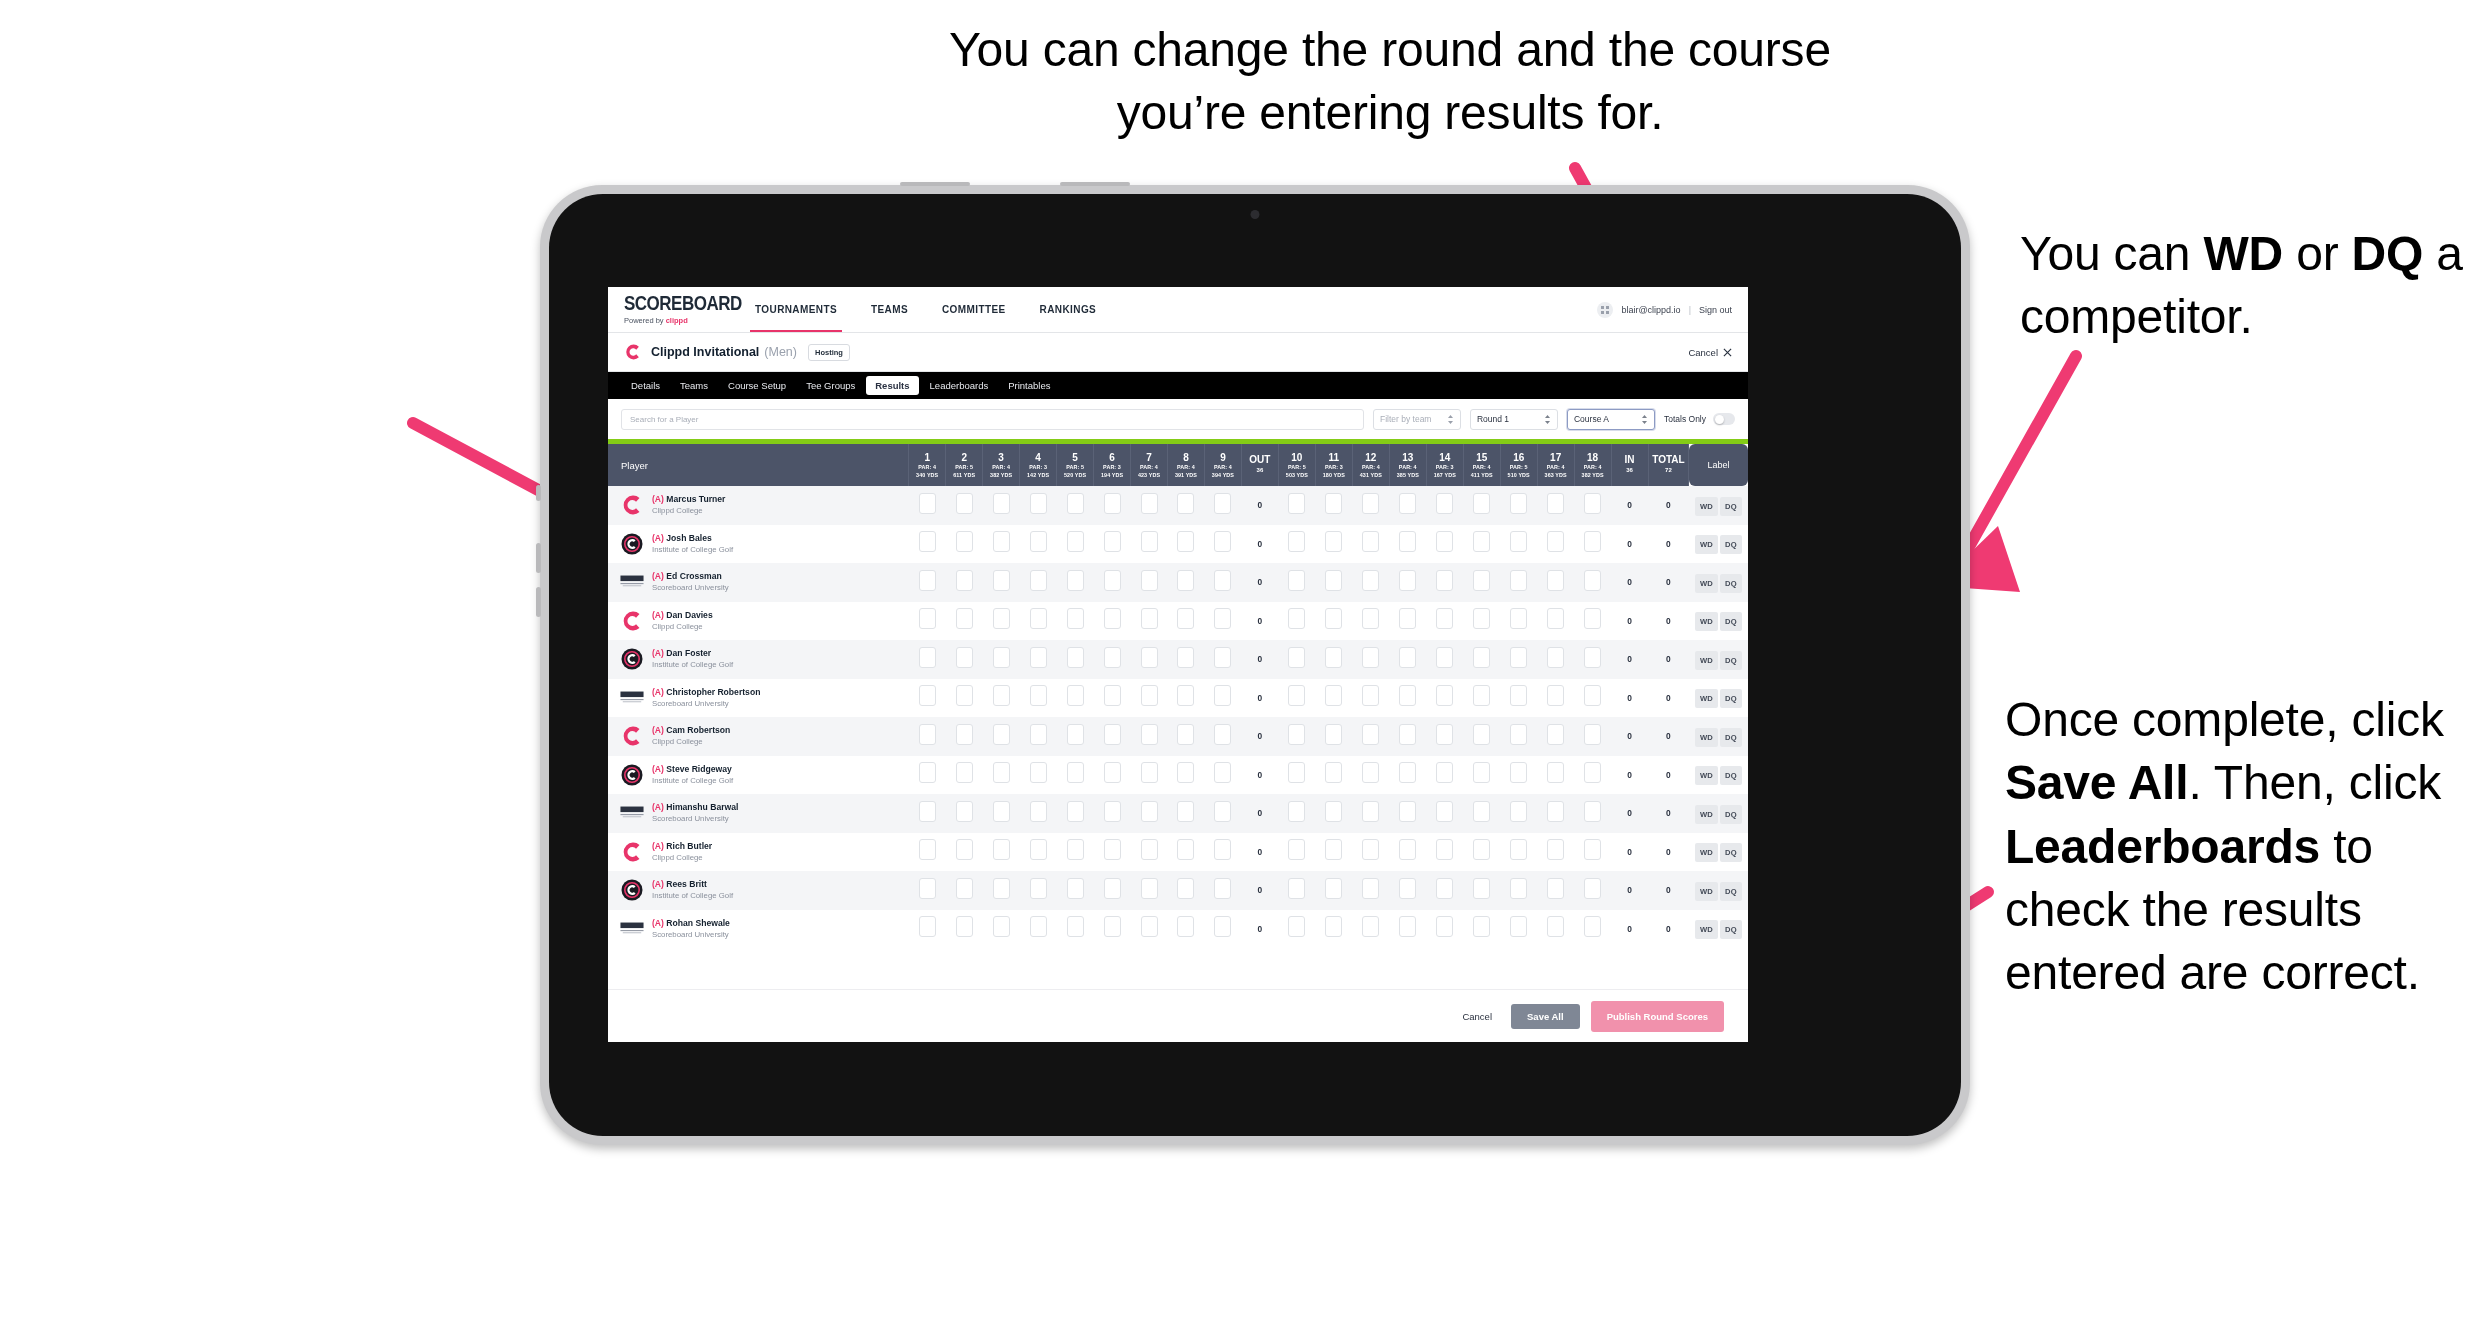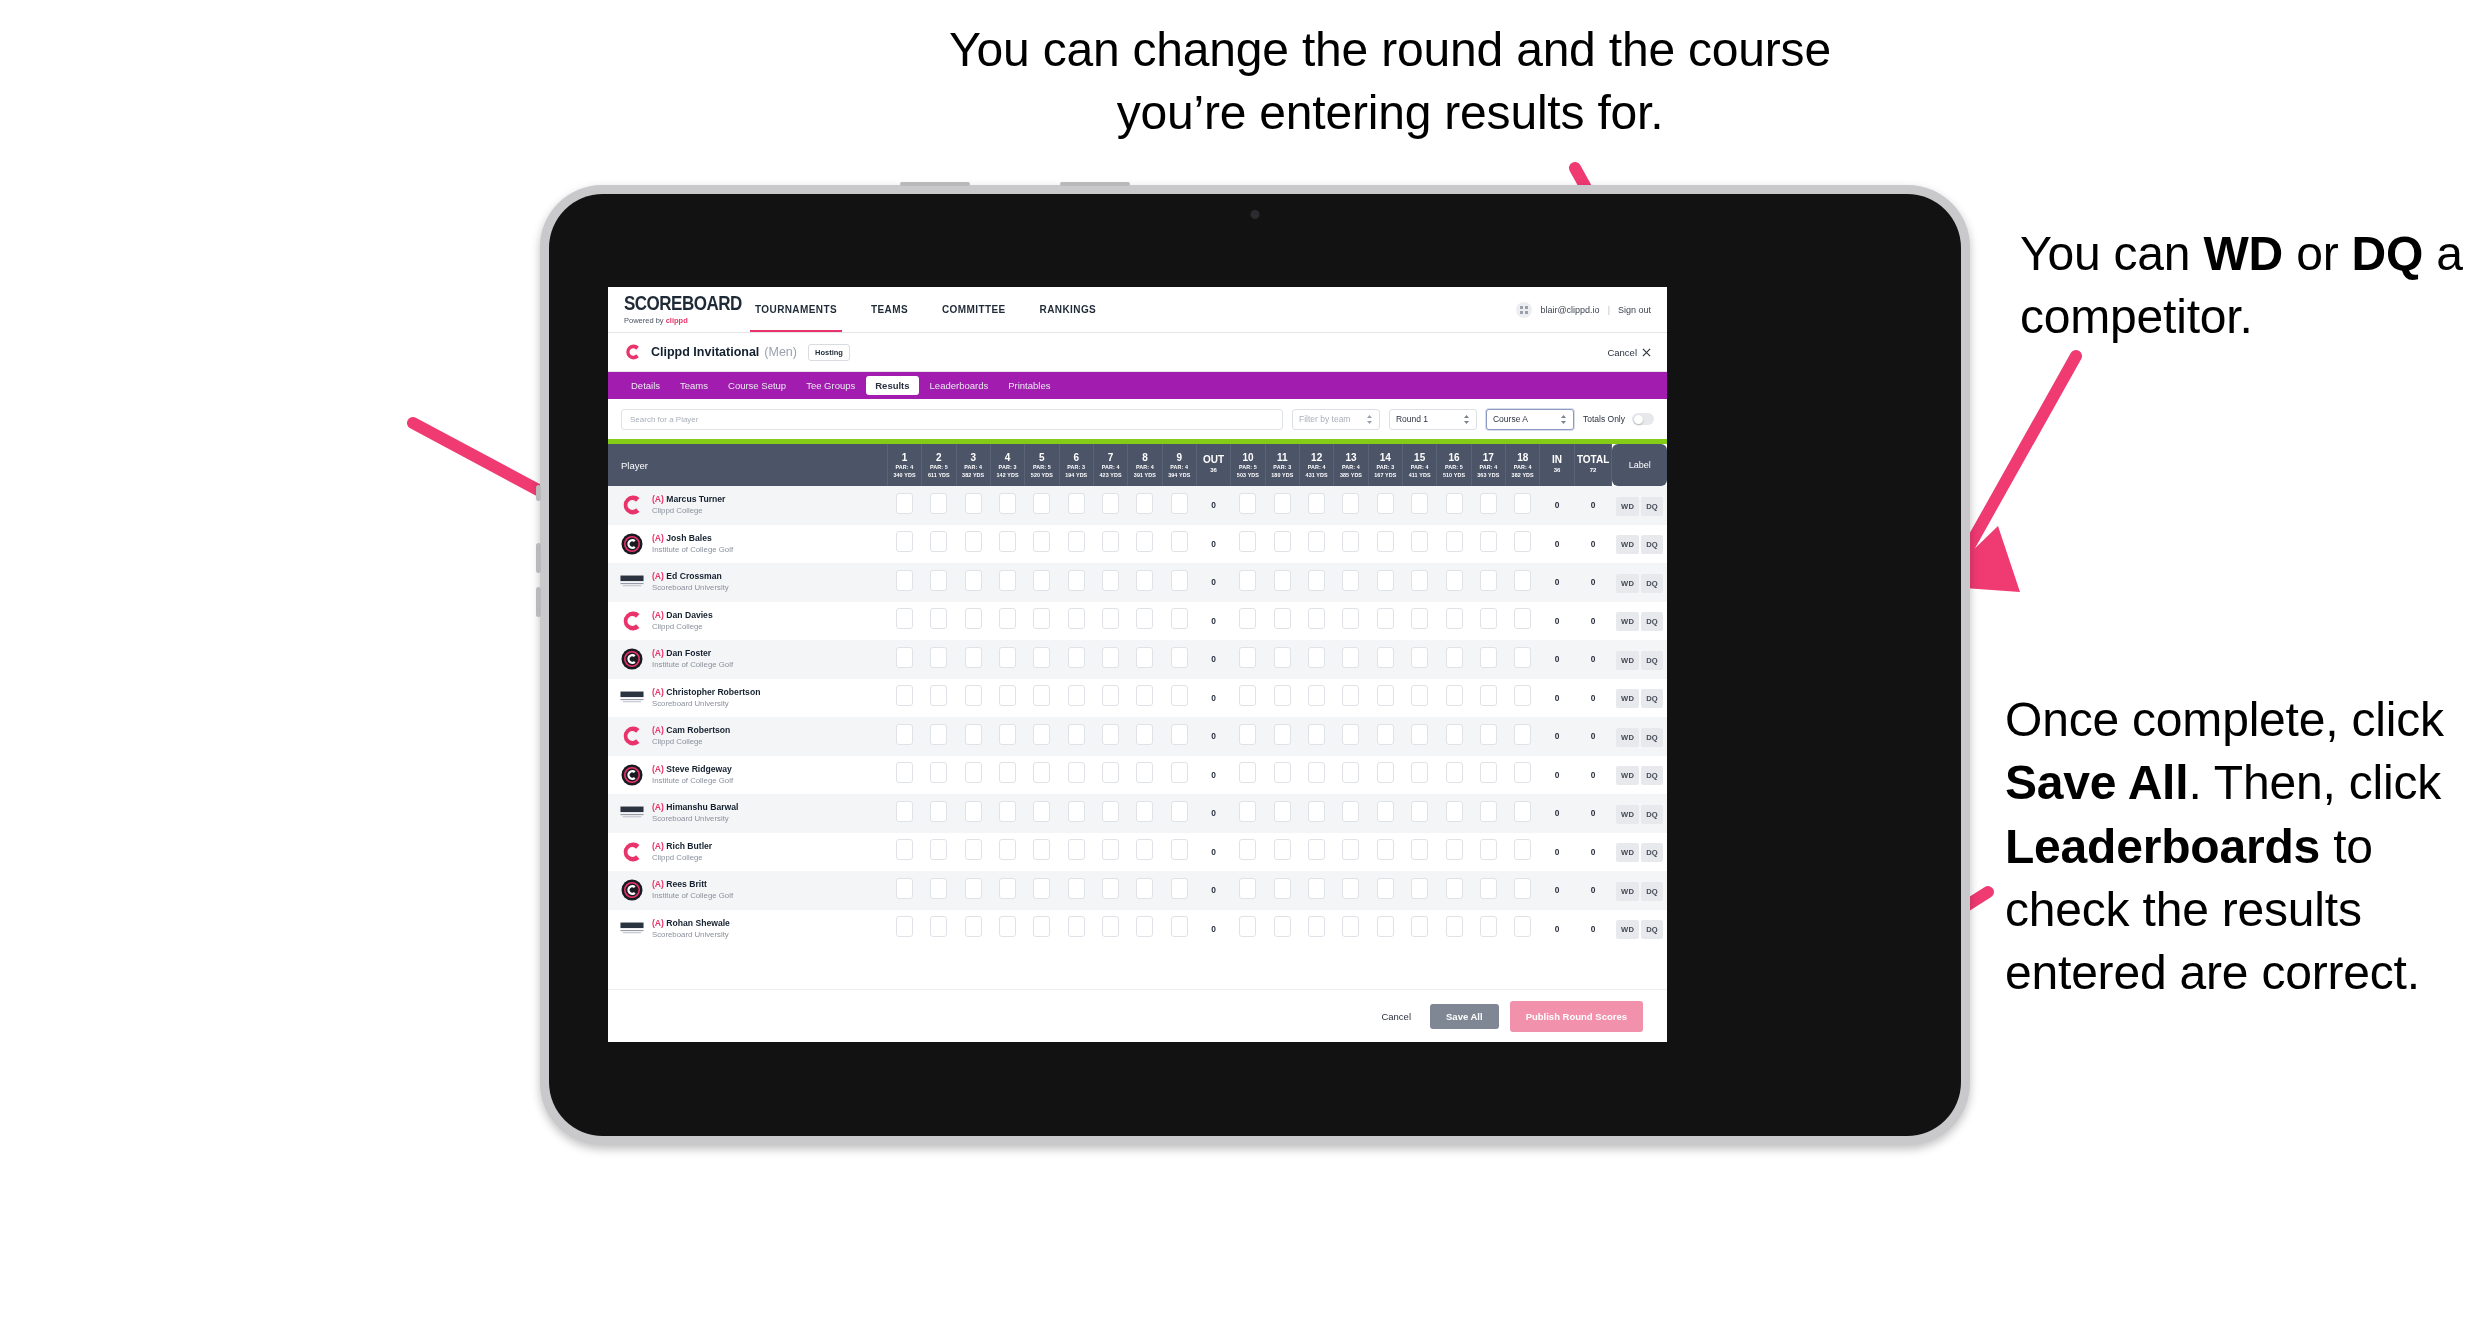--- a/index.html
+++ b/index.html
@@ -41,21 +41,21 @@
   .btn-side{position:absolute;left:-4px;width:5px;border-radius:3px;background:#b9b9bb;}
   .btn-side.b1{top:300px;height:16px;}
   .btn-side.b2{top:358px;height:30px;}
   .btn-side.b3{top:402px;height:30px;}
   .btn-top{position:absolute;top:-3px;height:4px;border-radius:3px;background:#b9b9bb;}
   .btn-top.t1{left:360px;width:70px;}
   .btn-top.t2{left:520px;width:70px;}
 
   
   .screen{
-    position:absolute;left:608px;top:287px;width:1059px;height:755px;
+    position:absolute;left:608px;top:287px;width:1140px;height:755px;
     background:#ffffff;overflow:hidden;
     font-family:"Liberation Sans", sans-serif;
   }
 
   
   .topnav{height:45px;background:#fff;border-bottom:1px solid #e3e5e8;display:flex;align-items:stretch;}
   .brand{width:130px;display:flex;flex-direction:column;justify-content:center;padding-left:16px;box-sizing:border-box;}
   .brand-word{font-size:17px;font-weight:bold;letter-spacing:-.5px;color:#1f2a37;line-height:1;
     font-family:"Liberation Sans", sans-serif;transform:scaleY(1.15);transform-origin:left center;}
   .brand-sub{font-size:7.5px;color:#4a5260;margin-top:4px;}
@@ -79,21 +79,21 @@
   .tlogo{width:18px;height:18px;margin-right:9px;display:flex;align-items:center;justify-content:center;}
   .tname{font-size:12.5px;font-weight:bold;color:#13202f;}
   .tgender{font-size:12.5px;color:#9aa1ad;margin-left:5px;}
   .hosting{
     margin-left:11px;font-size:7.5px;font-weight:bold;color:#1f2a37;
     border:1px solid #d8dbe0;border-radius:3px;padding:3px 6px;background:#fff;
   }
   .tbar-right{margin-left:auto;display:flex;align-items:center;gap:5px;font-size:9.5px;color:#2a3240;cursor:pointer;}
 
   
-  .subnav{height:27px;background:#a21caf;display:flex;align-items:center;padding:0 14px;gap:2px;}
+  .subnav{height:27px;background:#000000;display:flex;align-items:center;padding:0 14px;gap:2px;}
   .subnav-item{
     font-size:9.5px;color:#e8eaef;padding:4px 9px;border-radius:3px;cursor:pointer;white-space:nowrap;
   }
   .subnav-item.active{background:#fff;color:#2a3142;font-weight:bold;}
 
   
   .filterbar{height:40px;background:#fff;display:flex;align-items:center;padding:0 13px;gap:9px;border-bottom:5px solid #84cc16;}
   .search{
     flex:1;height:19px;border:1px solid #e1e3e7;border-radius:3px;background:#fff;
     display:flex;align-items:center;padding:0 8px;font-size:8px;color:#a9aeb8;

